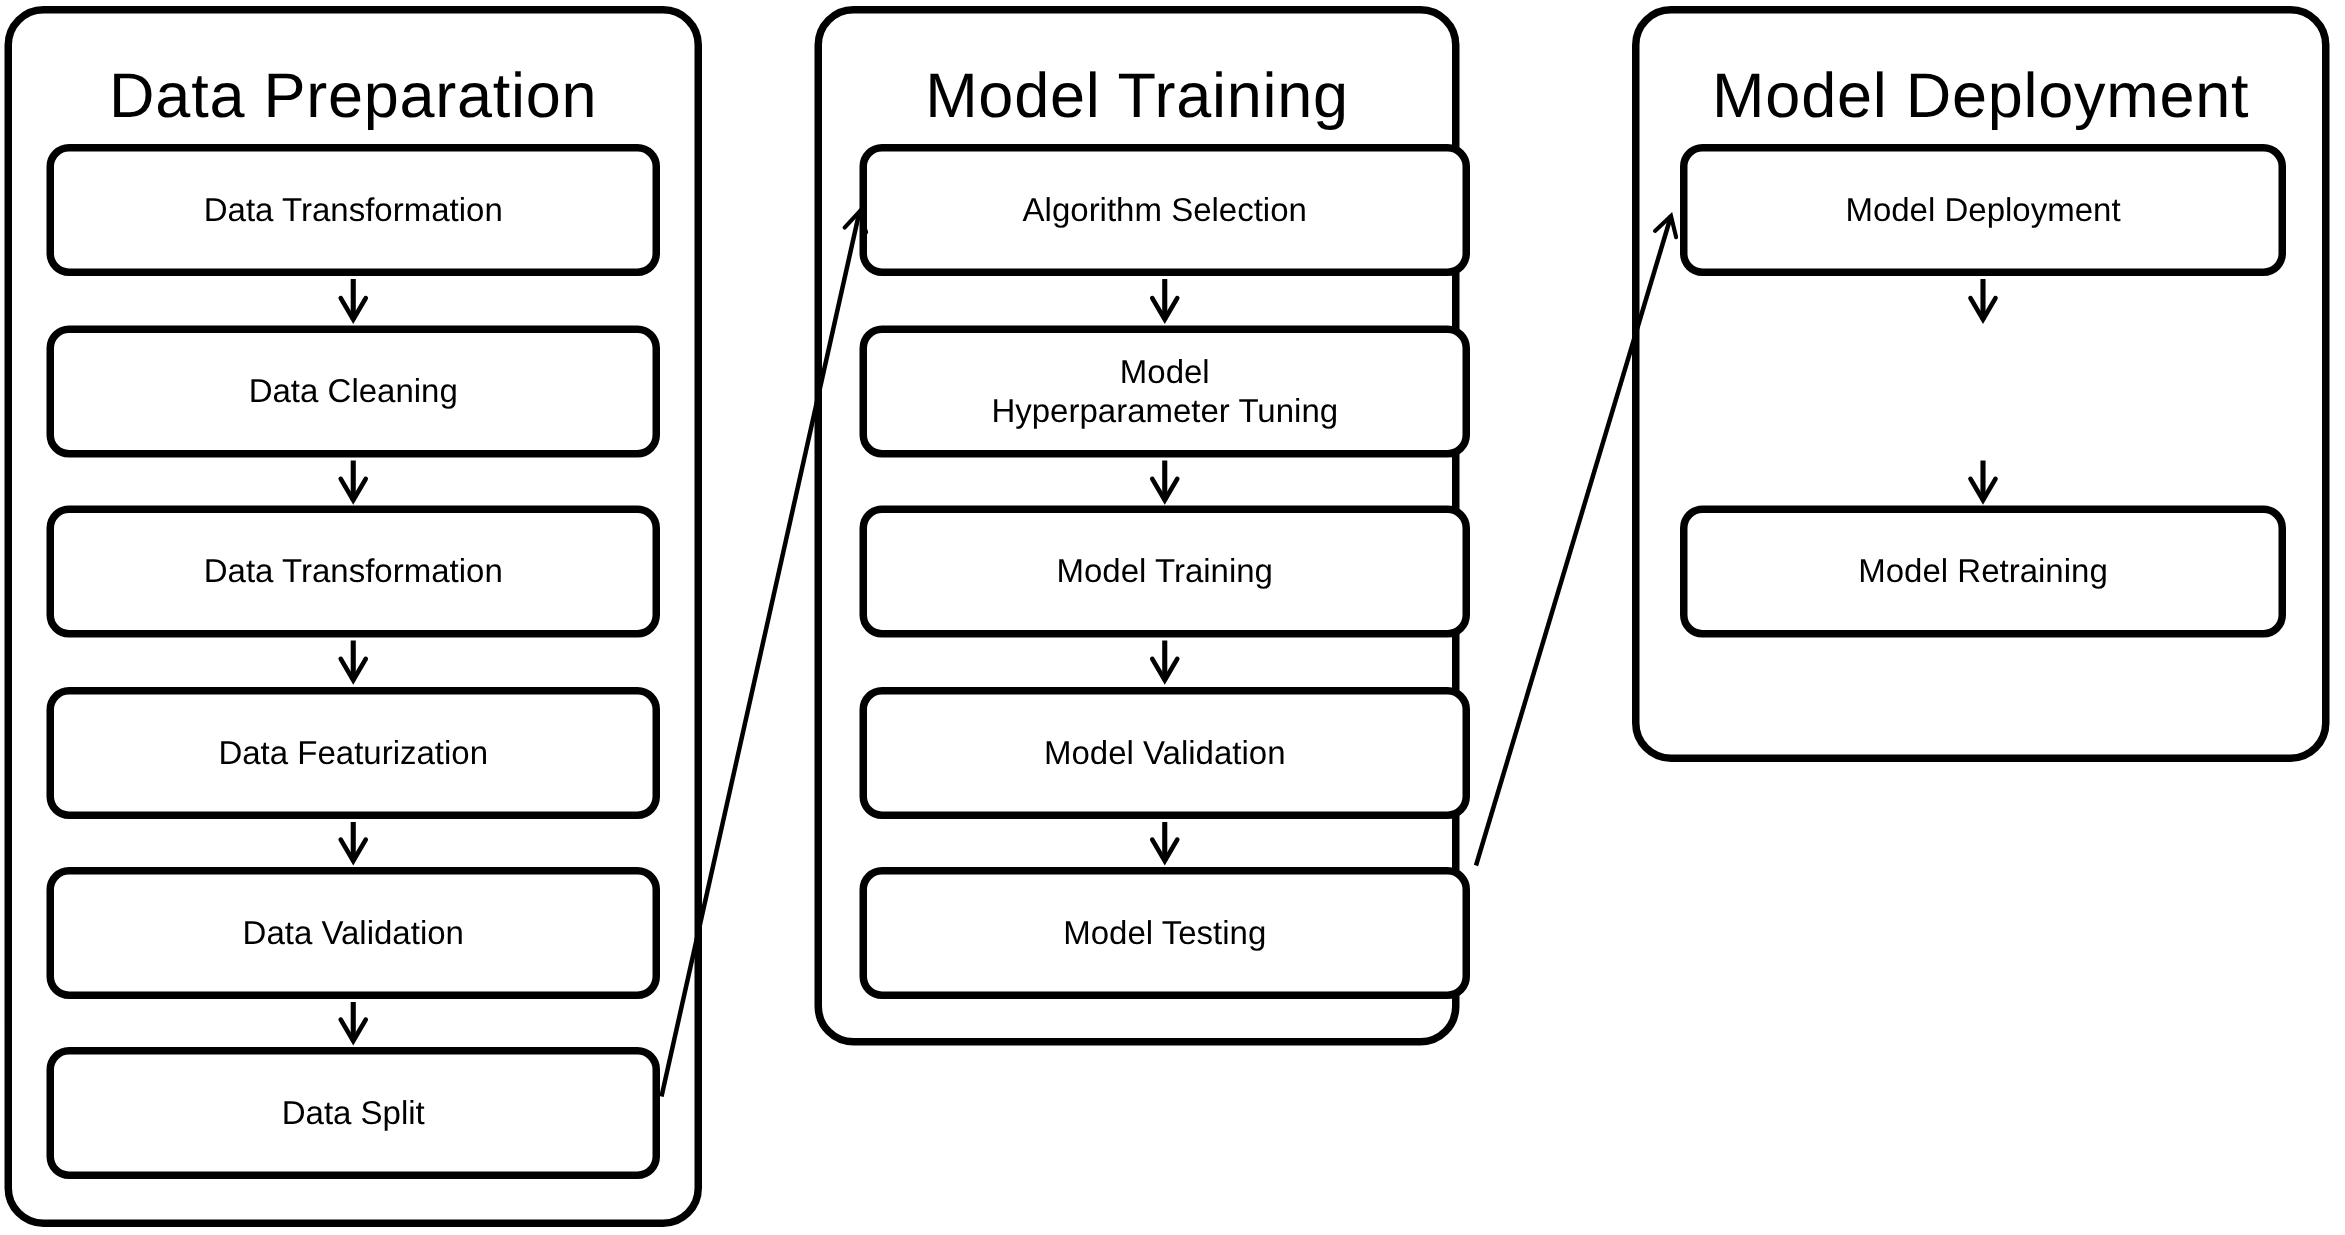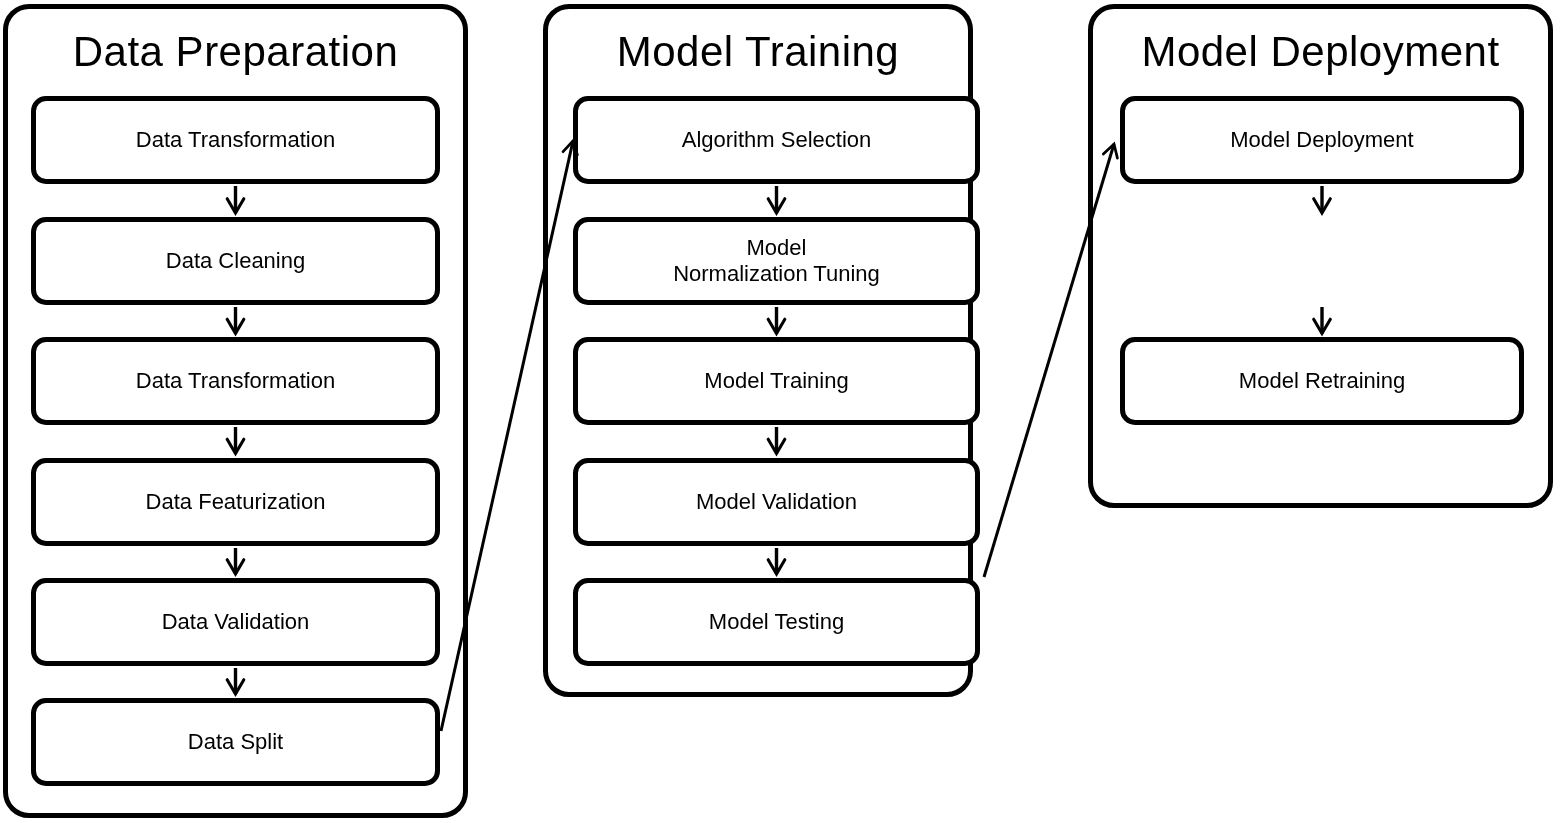--- a/index.html
+++ b/index.html
@@ -18,21 +18,21 @@
     border-radius: 26px;
     background: #ffffff;
     box-sizing: border-box;
   }
   .g1 { left: 3px;    top: 4px; width: 465px; height: 814px; }
   .g2 { left: 543px;  top: 4px; width: 430px; height: 693px; }
   .g3 { left: 1088px; top: 4px; width: 465px; height: 504px; }
   .group-title {
     position: absolute;
     top: 16px; left: 0; right: 0;
-    margin: 4px;
+    margin: 16px;
     text-align: center;
     font-size: 42px;
     font-weight: 400;
     letter-spacing: 0.5px;
     line-height: 1.1;
   }
   .node {
     position: absolute;
     height: 88px;
     border: 5px solid #000000;
@@ -69,21 +69,21 @@
     <div class="node" style="top:328px">Data Transformation</div>
     <div class="node" style="top:449px">Data Featurization</div>
     <div class="node" style="top:569px">Data Validation</div>
     <div class="node" style="top:689px">Data Split</div>
   </section>
 
   <section class="group g2">
     <h2 class="group-title">Model Training</h2>
     <div class="node" style="top:87px">Algorithm Selection</div>
     <div class="node" style="top:208px">Model
-Normalization Tuning</div>
+Hyperparameter Tuning</div>
     <div class="node" style="top:328px">Model Training</div>
     <div class="node" style="top:449px">Model Validation</div>
     <div class="node" style="top:569px">Model Testing</div>
   </section>
 
   <section class="group g3">
     <h2 class="group-title">Model Deployment</h2>
     <div class="node" style="top:87px">Model Deployment</div>
     <div class="node" style="top:328px">Model Retraining</div>
   </section>

